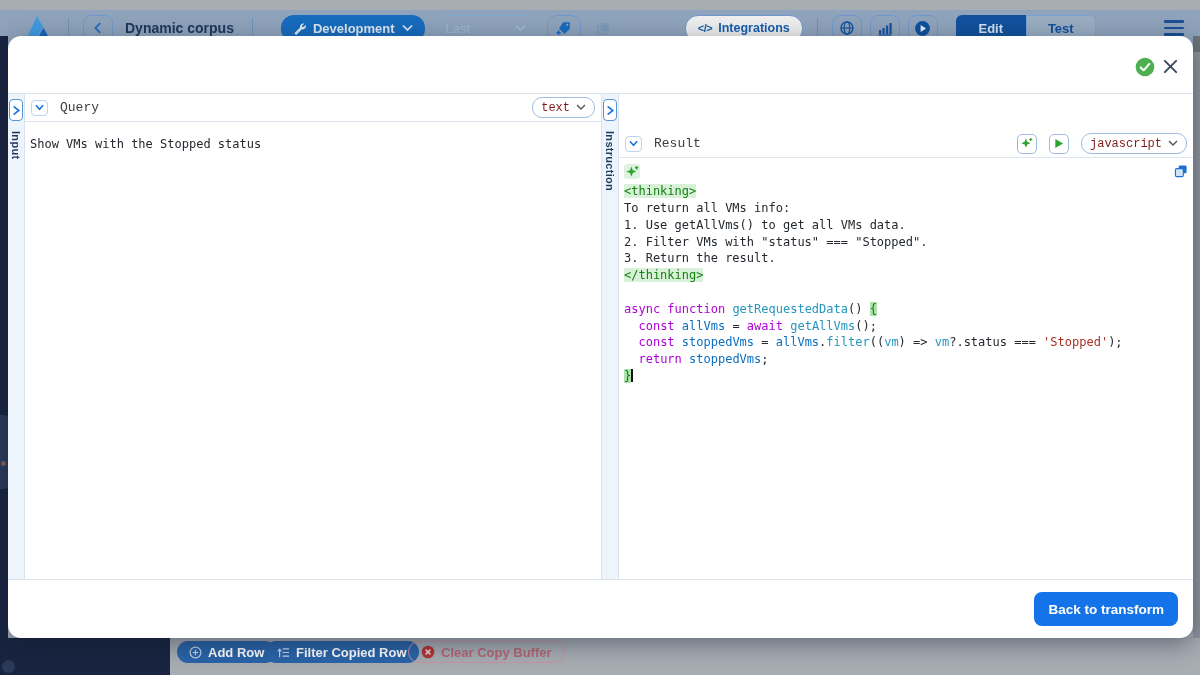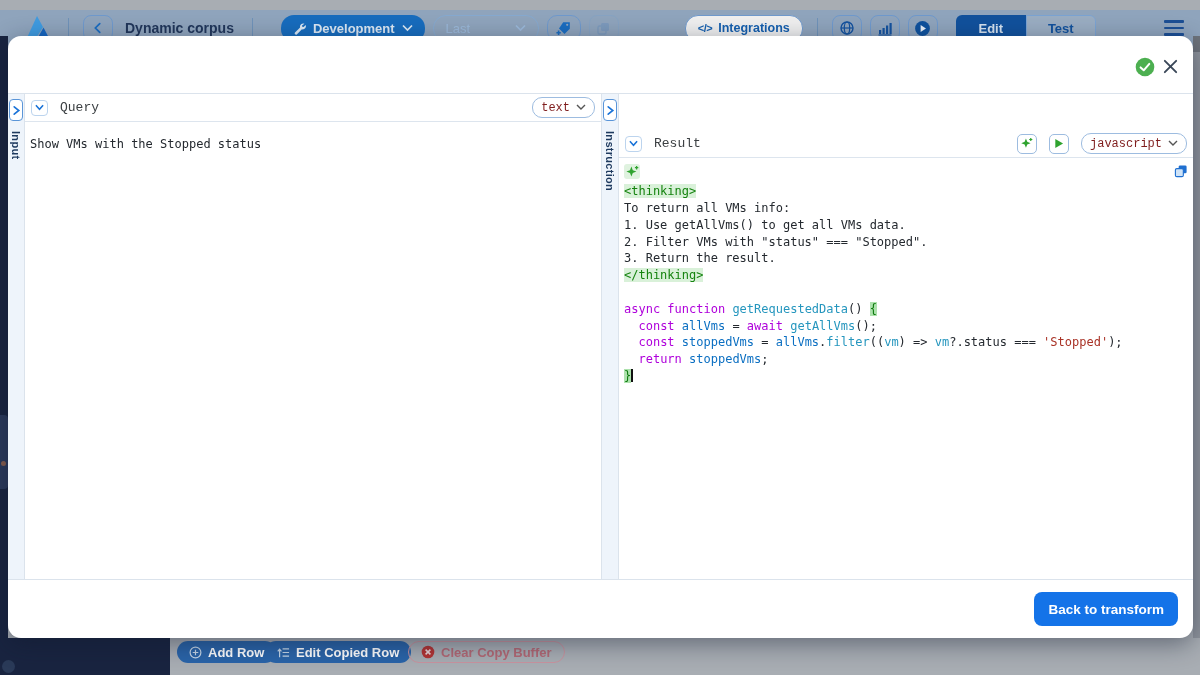--- a/index.html
+++ b/index.html
@@ -189,21 +189,21 @@
         <circle cx="7" cy="7" r="5.8" fill="none" stroke="#c6d7e8" stroke-width="1.3"></circle>
         <path d="M7 4 v6 M4 7 h6" stroke="#c6d7e8" stroke-width="1.3"></path>
       </svg>
       <span>Add Row</span>
     </button>
     <button class="bg-btn blue" style="left:265px;">
       <svg width="13" height="13" viewBox="0 0 14 14">
         <path d="M6 3.2 h7 M6 7 h7 M6 10.8 h7" stroke="#c6d7e8" stroke-width="1.3"></path>
         <path d="M2.8 12 V4 M0.8 5.8 L2.8 3.4 L4.8 5.8" stroke="#c6d7e8" stroke-width="1.3" fill="none"></path>
       </svg>
-      <span>Edit Copied Row</span>
+      <span>Filter Copied Row</span>
     </button>
     <button class="bg-btn red" style="left:408px;">
       <svg width="14" height="14" viewBox="0 0 14 14">
         <circle cx="7" cy="7" r="6.3" fill="#b23434"></circle>
         <path d="M4.6 4.6 L9.4 9.4 M9.4 4.6 L4.6 9.4" stroke="#e9d5d8" stroke-width="1.5"></path>
       </svg>
       <span>Clear Copy Buffer</span>
     </button>
   </div>
 

